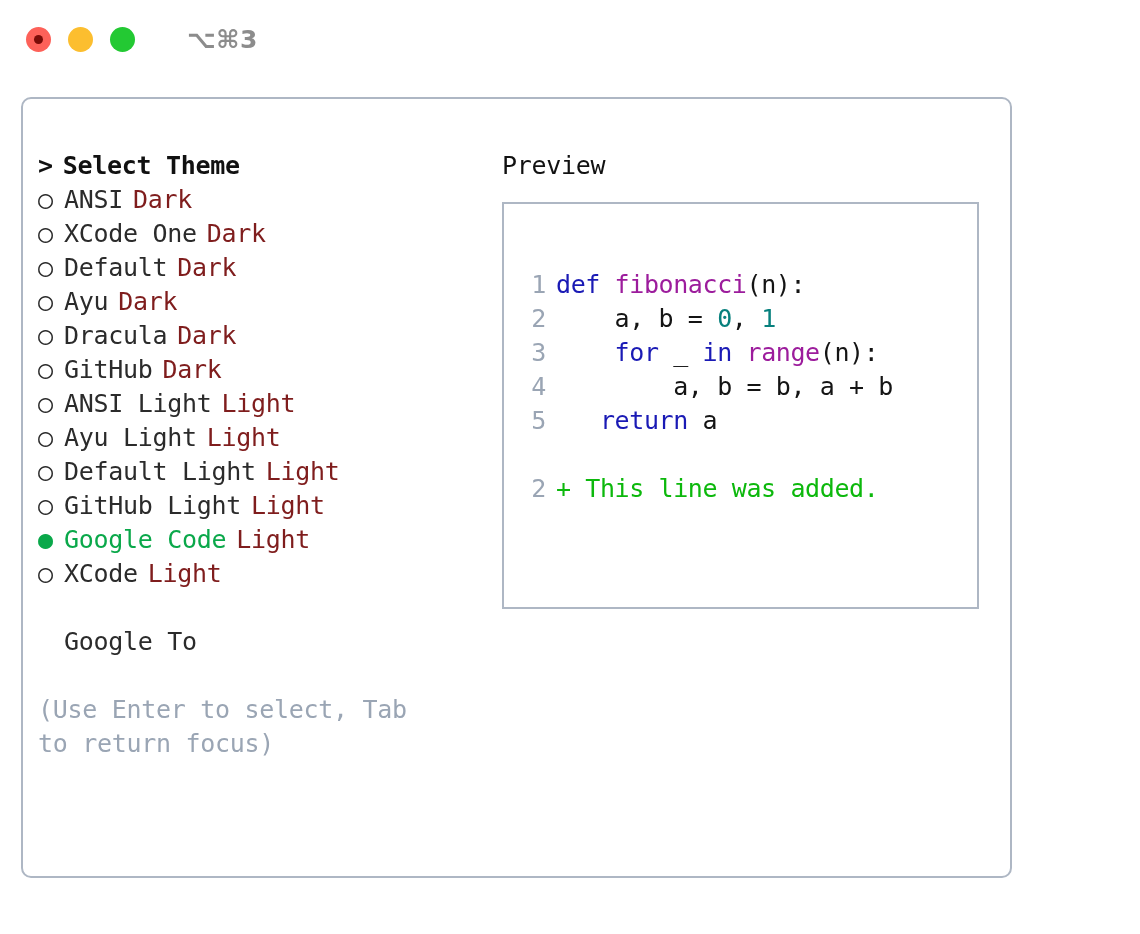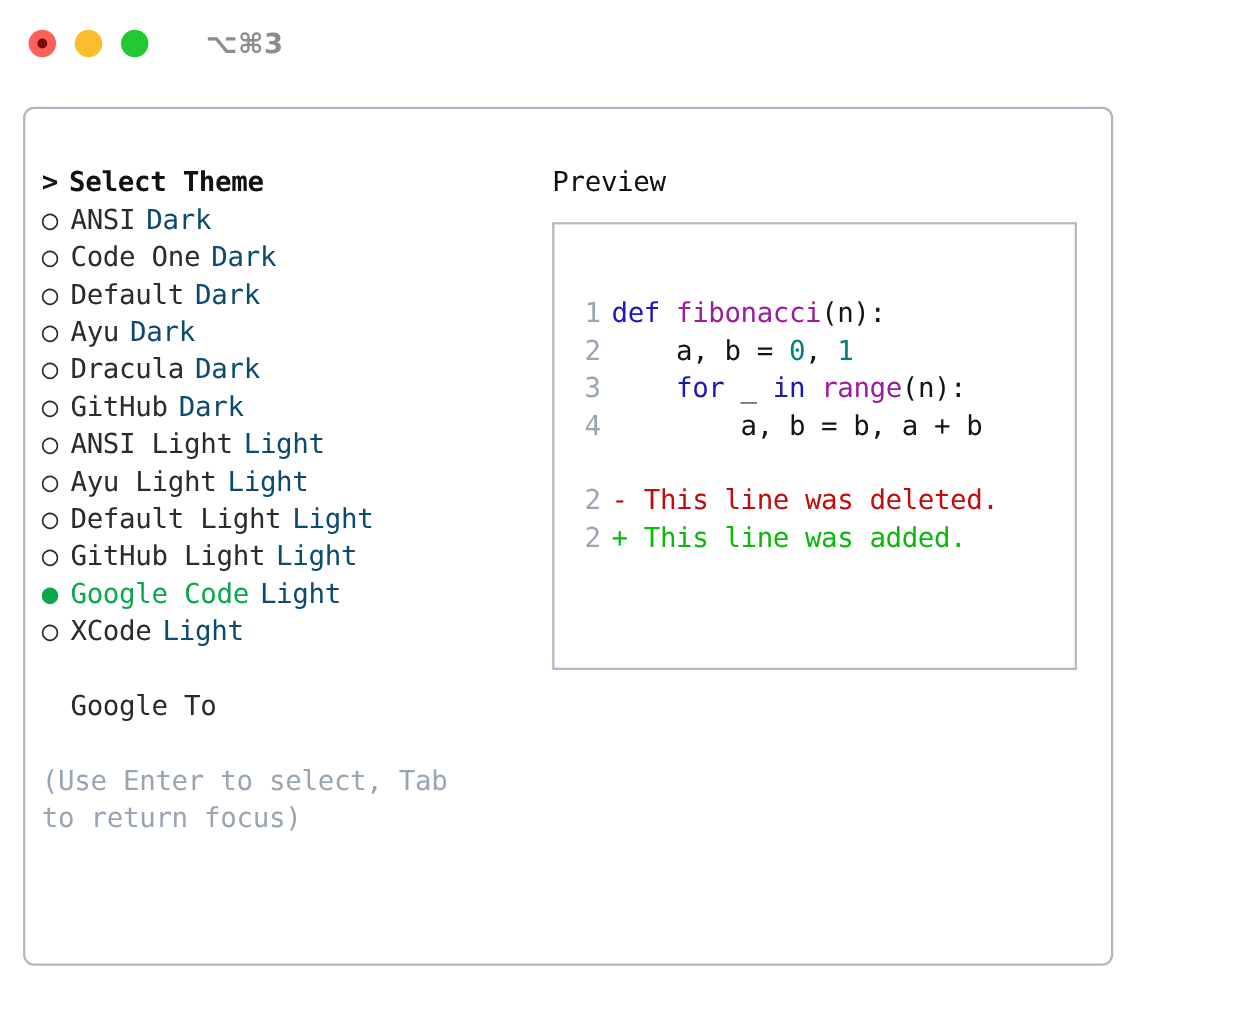--- a/index.html
+++ b/index.html
@@ -115,21 +115,21 @@
     letter-spacing: -0.3px;
   }
   .bullet {
     display: inline-block;
     width: 26px;
     color: #2b2b2b;
   }
   .theme-row.selected .bullet,
   .theme-row.selected .name { color: #0aa84a; }
   .tag {
-    color: #0c4a6e;
+    color: #7f1d1d;
     margin-left: 10px;
   }
 
   .section-gap { height: 34px; }
 
   .apply-head {
     height: 34px;
     line-height: 34px;
     font-size: 25px;
     color: #2b2b2b;
@@ -214,21 +214,21 @@
     <div class="panel-inner">
 
       <div class="left-col">
 
         <div class="list-head">
           <span class="caret">&gt;</span><span>Select Theme</span>
         </div>
 
         <div id="theme-list">
             <div class="theme-row"><span class="bullet">○</span><span class="name">ANSI</span><span class="tag">Dark</span></div>
-            <div class="theme-row"><span class="bullet">○</span><span class="name">Code One</span><span class="tag">Dark</span></div>
+            <div class="theme-row"><span class="bullet">○</span><span class="name">XCode One</span><span class="tag">Dark</span></div>
             <div class="theme-row"><span class="bullet">○</span><span class="name">Default</span><span class="tag">Dark</span></div>
             <div class="theme-row"><span class="bullet">○</span><span class="name">Ayu</span><span class="tag">Dark</span></div>
             <div class="theme-row"><span class="bullet">○</span><span class="name">Dracula</span><span class="tag">Dark</span></div>
             <div class="theme-row"><span class="bullet">○</span><span class="name">GitHub</span><span class="tag">Dark</span></div>
             <div class="theme-row"><span class="bullet">○</span><span class="name">ANSI Light</span><span class="tag">Light</span></div>
             <div class="theme-row"><span class="bullet">○</span><span class="name">Ayu Light</span><span class="tag">Light</span></div>
             <div class="theme-row"><span class="bullet">○</span><span class="name">Default Light</span><span class="tag">Light</span></div>
             <div class="theme-row"><span class="bullet">○</span><span class="name">GitHub Light</span><span class="tag">Light</span></div>
             <div class="theme-row selected"><span class="bullet">●</span><span class="name">Google Code</span><span class="tag">Light</span></div>
             <div class="theme-row"><span class="bullet">○</span><span class="name">XCode</span><span class="tag">Light</span></div>
@@ -244,24 +244,24 @@
 
       <div class="right-col">
         <div class="preview-head">Preview</div>
 
         <div class="preview-box">
           <div id="code-block">
               <div class="code-line"><span class="lnum">1</span><span class="kw">def </span><span class="fn">fibonacci</span><span class="plain">(n):</span></div>
               <div class="code-line"><span class="lnum">2</span><span class="plain">    a, b = </span><span class="num">0</span><span class="plain">, </span><span class="num">1</span></div>
               <div class="code-line"><span class="lnum">3</span><span class="plain">    </span><span class="kw">for</span><span class="plain"> _ </span><span class="kw">in</span><span class="plain"> </span><span class="fn">range</span><span class="plain">(n):</span></div>
               <div class="code-line"><span class="lnum">4</span><span class="plain">        a, b = b, a + b</span></div>
+              <div class="code-line"><span class="lnum">5</span><span class="plain">   </span><span class="kw">return</span><span class="plain"> a</span></div>
             </div>
           <div class="blank-line"></div>
           <div id="diff-block">
-              <div class="code-line"><span class="lnum">2</span><span class="del">-</span><span class="del"> This line was deleted.</span></div>
               <div class="code-line"><span class="lnum">2</span><span class="add">+</span><span class="add"> This line was added.</span></div>
             </div>
         </div>
       </div>
 
     </div>
   </div>
 </div>
 
 </body></html>

